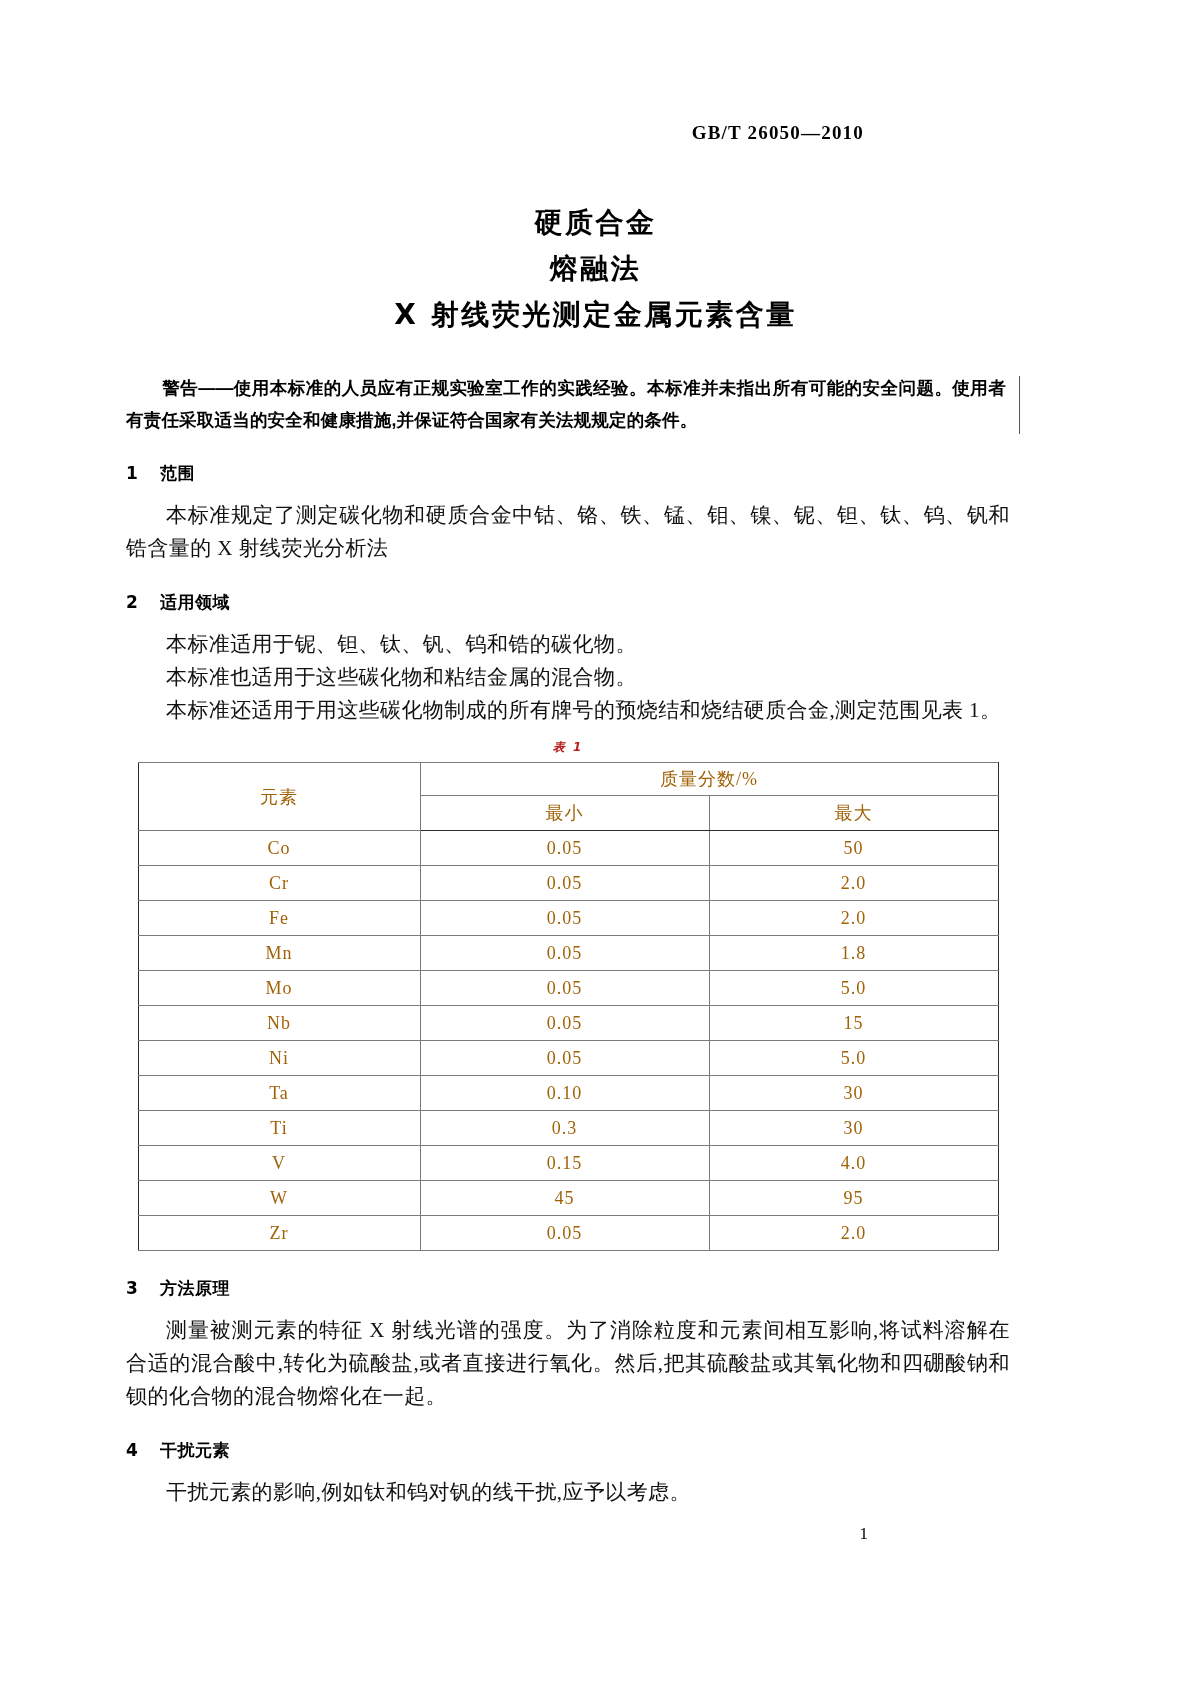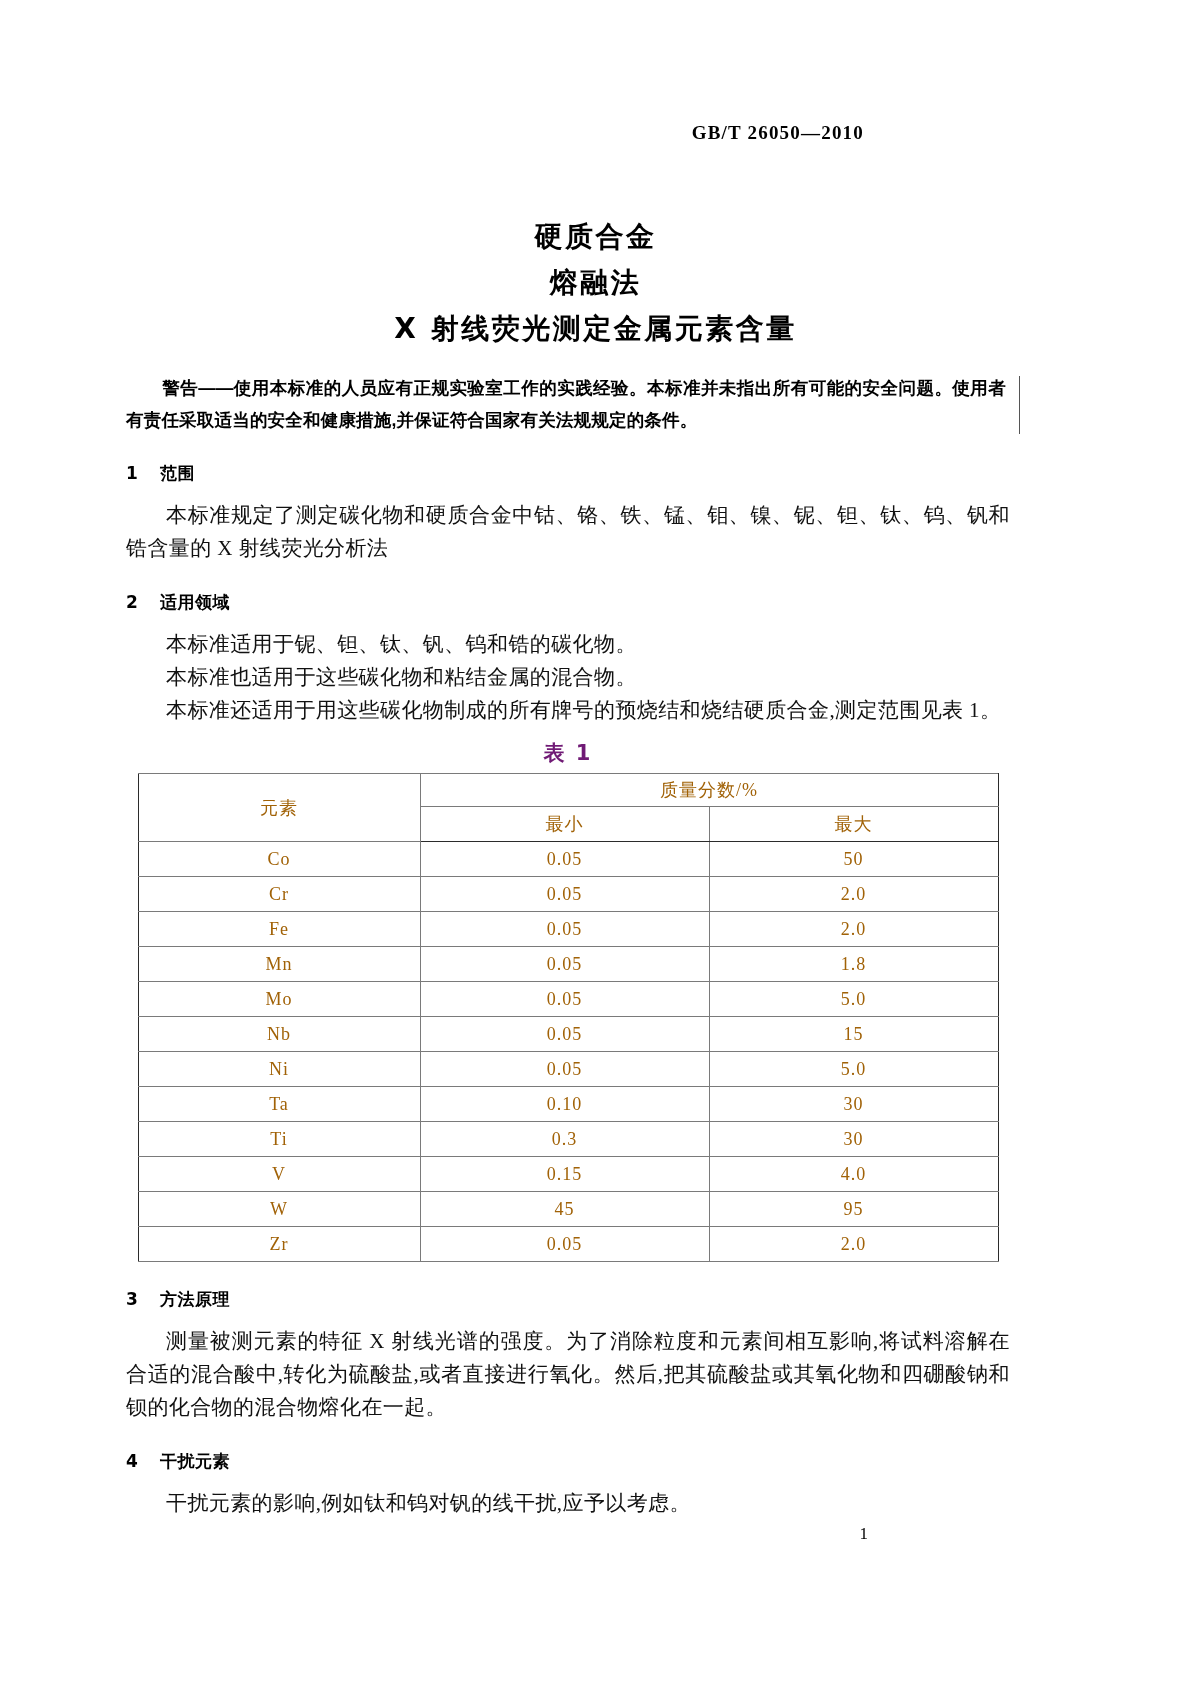--- a/index.html
+++ b/index.html
@@ -33,21 +33,21 @@
     font-weight: bold;
     font-size: 19px;
     letter-spacing: 1.2px;
     color: #000;
     white-space: nowrap;
   }
 
   
   .title-block {
     position: absolute;
-    top: 202px;
+    top: 188px;
     left: 0;
     width: 1191px;
     text-align: center;
   }
   .title-line {
     font-family: "DejaVu Sans", "Liberation Sans", sans-serif;
     font-weight: bold;
     font-size: 28px;
     letter-spacing: 2.5px;
     line-height: 46px;
@@ -101,25 +101,26 @@
     letter-spacing: 0.4px;
     color: #111;
   }
   .para.indent2 { text-indent: 40px; }
 
   
   .table-caption {
     text-align: center;
     font-family: "DejaVu Sans", "Liberation Sans", sans-serif;
     font-weight: bold;
-    font-size: 21px;
+    font-size: 12px;
     letter-spacing: 2px;
     margin-top: 12px;
     margin-bottom: 6px;
-    color: #701a75;
+    color: #b91c1c;
+    font-style: italic;
   }
   table.spec {
     border-collapse: collapse;
     width: 860px;
     margin: 0 auto;
     table-layout: fixed;
   }
   table.spec td, table.spec th {
     border: 1px solid #7a7a7a;
     text-align: center;

